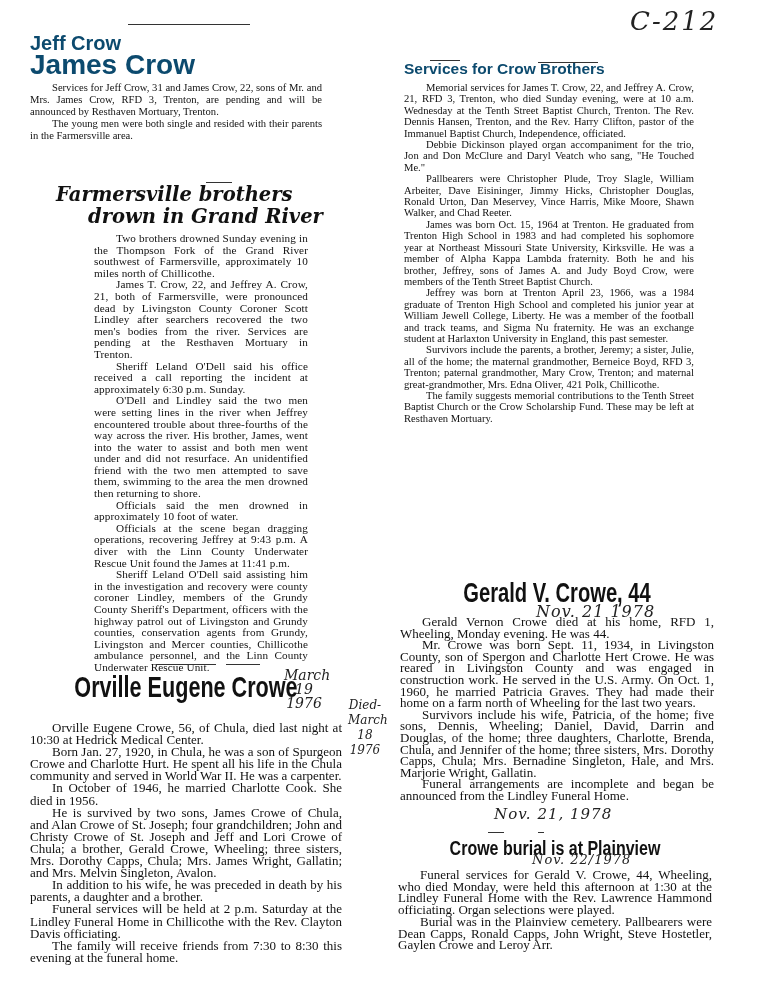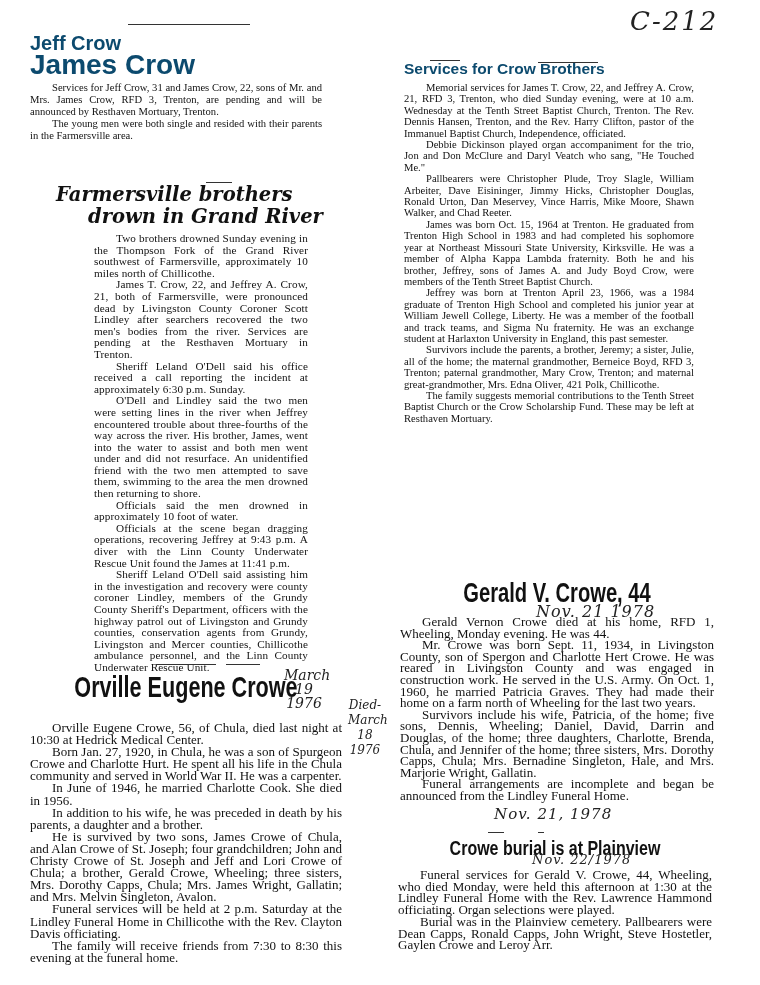--- a/index.html
+++ b/index.html
@@ -55,23 +55,23 @@
 
 <div class="clip" style="left:30px; top:664px; width:312px;">
   <div class="rule" style="left:126px; top:0; width:60px;"></div>
   <div class="rule" style="left:196px; top:0; width:34px;"></div>
   <div style="width:312px; overflow:visible; margin-top:7px;">
     <div class="hl-cond" style="font-size:30px; line-height:32px; white-space:nowrap; transform:scaleX(0.72);">Orville Eugene Crowe</div>
   </div>
   <div class="body-txt sm3" style="margin-top:19px;">
     <p>Orville Eugene Crowe, 56, of Chula, died last night at 10:30 at Hedrick Medical Center.</p>
     <p>Born Jan. 27, 1920, in Chula, he was a son of Spurgeon Crowe and Charlotte Hurt. He spent all his life in the Chula community and served in World War II. He was a carpenter.</p>
-    <p>In June of 1946, he married Charlotte Cook. She died in 1956.</p>
+    <p>In October of 1946, he married Charlotte Cook. She died in 1956.</p>
+    <p>He is survived by two sons, James Crowe of Chula, and Alan Crowe of St. Joseph; four grandchildren; John and Christy Crowe of St. Joseph and Jeff and Lori Crowe of Chula; a brother, Gerald Crowe, Wheeling; three sisters, Mrs. Dorothy Capps, Chula; Mrs. James Wright, Gallatin; and Mrs. Melvin Singleton, Avalon.</p>
     <p>In addition to his wife, he was preceded in death by his parents, a daughter and a brother.</p>
-    <p>He is survived by two sons, James Crowe of Chula, and Alan Crowe of St. Joseph; four grandchildren; John and Christy Crowe of St. Joseph and Jeff and Lori Crowe of Chula; a brother, Gerald Crowe, Wheeling; three sisters, Mrs. Dorothy Capps, Chula; Mrs. James Wright, Gallatin; and Mrs. Melvin Singleton, Avalon.</p>
     <p>Funeral services will be held at 2 p.m. Saturday at the Lindley Funeral Home in Chillicothe with the Rev. Clayton Davis officiating.</p>
     <p>The family will receive friends from 7:30 to 8:30 this evening at the funeral home.</p>
   </div>
 </div>
 
 <div class="hand" style="left:284px; top:668px; font-size:14px; line-height:14px; width:40px; text-align:center;">
   <span>March 19 1976</span>
 </div>
 <div class="hand" style="left:348px; top:698px; font-size:12px; line-height:15px; width:34px; text-align:center;">
   <div>Died-</div>

